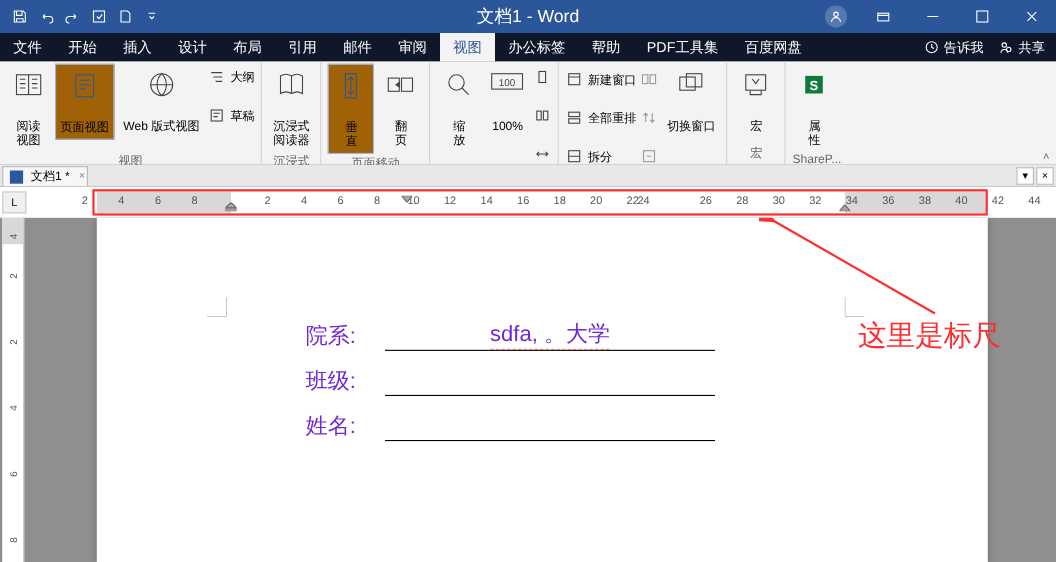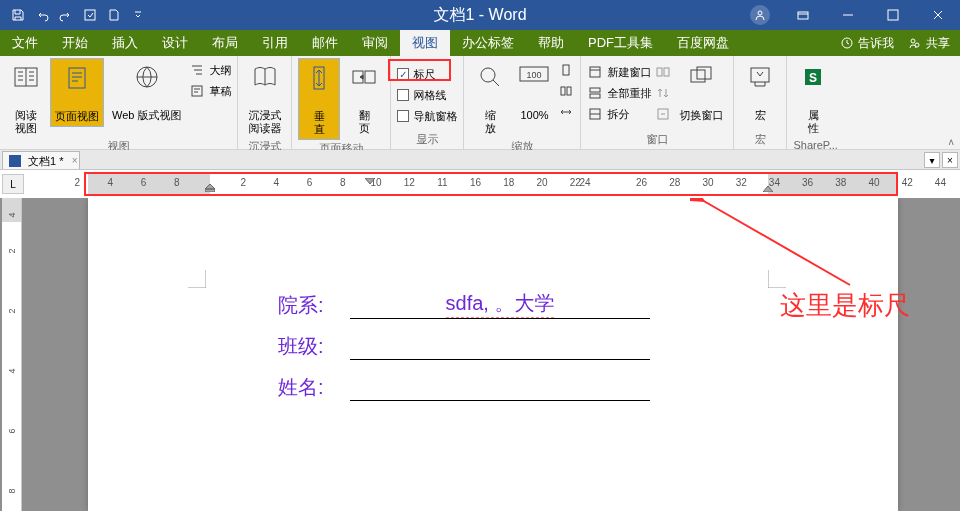--- a/index.html
+++ b/index.html
@@ -10,38 +10,38 @@
 .qat { display: flex; align-items: center; gap: 4px; padding-left: 8px; }
 .qat-btn { width: 20px; height: 20px; display: flex; align-items: center; justify-content: center; cursor: pointer; }
 .qat-btn svg { stroke: #fff; fill: none; }
 .title-center { position: absolute; left: 50%; transform: translateX(-50%); font-size: 16px; }
 .win-btns { position: absolute; right: 0; display: flex; align-items: center; height: 100%; }
 .win-btn { width: 45px; height: 30px; display: flex; align-items: center; justify-content: center; cursor: pointer; }
 .win-btn svg { stroke: #fff; fill: none; }
 .avatar { width: 20px; height: 20px; background: rgba(255,255,255,.2); border-radius: 50%; margin-right: 10px; display:flex; align-items:center; justify-content:center; }
 
 
-.menubar { height: 26px; background: #4d7c0f; display: flex; align-items: center; color: #fff; }
+.menubar { height: 26px; background: #0f172a; display: flex; align-items: center; color: #fff; }
 .menu-tab { padding: 0 12px; height: 26px; line-height: 26px; cursor: pointer; font-size: 13px; }
 .menu-tab.active { background: #f3f3f3; color: #2b579a; }
 .menu-right { margin-left: auto; display: flex; align-items: center; padding-right: 10px; gap: 14px; }
 .tell-me { display: flex; align-items: center; gap: 4px; }
 
 
 .ribbon { height: 94px; background: #f3f3f3; border-bottom: 1px solid #d4d4d4; display: flex; position: relative; }
 .rgroup { border-right: 1px solid #d4d4d4; display: flex; flex-direction: column; padding: 2px 6px 0; }
 .rgroup-body { flex: 1; display: flex; align-items: flex-start; gap: 4px; }
 .rgroup-label { font-size: 11px; color: #666; text-align: center; padding: 1px 0 2px; }
 .bigbtn { display: flex; flex-direction: column; align-items: center; padding: 3px 4px; cursor: pointer; min-width: 40px; }
 .bigbtn .ic { width: 32px; height: 32px; display: flex; align-items: center; justify-content: center; margin-bottom: 16px; }
 .bigbtn span { font-size: 11px; line-height: 13px; text-align: center; }
-.bigbtn.sel { background: #eab308; border: 1px solid #9ab6dd; }
+.bigbtn.sel { background: #a16207; border: 1px solid #9ab6dd; }
 .smallrow { display: flex; align-items: center; gap: 4px; height: 20px; cursor: pointer; font-size: 11px; white-space: nowrap; }
 .smallrow .ic2 { width: 16px; height: 16px; display: inline-flex; align-items: center; justify-content: center; }
-.stacked { display: flex; flex-direction: column; gap: 1px; padding-top: 2px; }
+.stacked { display: flex; flex-direction: column; gap: 15px; padding-top: 2px; }
 .checkbox { width: 12px; height: 12px; border: 1px solid #666; display: inline-flex; align-items: center; justify-content: center; background: #fff; }
 .checkbox.checked::after { content: "✓"; font-size: 10px; color: #2b579a; }
 .red-box { border: 2px solid #ff2d2d; position: absolute; }
 .collapse { position: absolute; right: 6px; bottom: 1px; font-size: 10px; color: #666; cursor: pointer; }
 
 
 .tabstrip { height: 20px; background: #e8e8e8; border-bottom: 1px solid #c7c7c7; display: flex; align-items: flex-end; position: relative; }
 .doc-tab { height: 18px; background: #f7f7f7; border: 1px solid #b8b8b8; border-bottom: none; padding: 0 16px 0 6px; font-size: 11px; line-height: 18px; display: flex; align-items: center; gap: 4px; margin-left: 2px; position: relative; }
 .doc-tab::before { content: ""; width: 12px; height: 12px; background: #2b579a; display: inline-block; margin-right: 3px; }
 .doc-tab-x { position: absolute; right: 2px; font-size: 10px; color: #888; cursor: pointer; }
@@ -266,40 +266,20 @@
               <rect x="15" y="8" width="10" height="12"></rect>
               <path d="M10 14l3-2v4z" fill="#444"></path>
             </svg>
           </div>
         <span>翻<br>页</span>
       </div>
     </div>
     <div class="rgroup-label">页面移动</div>
   </div>
 
-  <div class="rgroup" style="position:relative;">
-    <div class="rgroup-body">
-      <div class="stacked" style="padding-top:6px;">
-        <div class="smallrow">
-            <span class="checkbox checked"></span>
-            <span>标尺</span>
-          </div>
-        <div class="smallrow">
-            <span class="checkbox"></span>
-            <span>网格线</span>
-          </div>
-        <div class="smallrow">
-            <span class="checkbox"></span>
-            <span>导航窗格</span>
-          </div>
-      </div>
-    </div>
-    <div class="rgroup-label">显示</div>
-    <div class="red-box" style="left:-3px; top:3px; width:63px; height:22px;"></div>
-  </div>
 
   <div class="rgroup">
     <div class="rgroup-body">
       <div class="bigbtn">
         <div class="ic">
             <svg width="28" height="28" viewBox="0 0 28 28" fill="none" stroke="#444">
               <circle cx="12" cy="12" r="7"></circle>
               <path d="M17 17l6 6"></path>
             </svg>
           </div>
@@ -462,21 +442,21 @@
         <span class="tick" style="left: 88.8px;">8</span>
         <span class="tick" style="left: 55.6px;">6</span>
         <span class="tick" style="left: 22.4px;">4</span>
         <span class="tick" style="left: -10.8px;">2</span>
         <span class="tick" style="left: 155.2px;">2</span>
         <span class="tick" style="left: 188.4px;">4</span>
         <span class="tick" style="left: 221.6px;">6</span>
         <span class="tick" style="left: 254.8px;">8</span>
         <span class="tick" style="left: 288px;">10</span>
         <span class="tick" style="left: 321.2px;">12</span>
-        <span class="tick" style="left: 354.4px;">11</span>
+        <span class="tick" style="left: 354.4px;">14</span>
         <span class="tick" style="left: 387.6px;">16</span>
         <span class="tick" style="left: 420.8px;">18</span>
         <span class="tick" style="left: 454px;">20</span>
         <span class="tick" style="left: 487.2px;">22</span>
         <span class="tick" style="left: 497px;">24</span>
         <span class="tick" style="left: 553.6px;">26</span>
         <span class="tick" style="left: 586.8px;">28</span>
         <span class="tick" style="left: 620px;">30</span>
         <span class="tick" style="left: 653.2px;">32</span>
         <span class="tick" style="left: 686.4px;">34</span>

